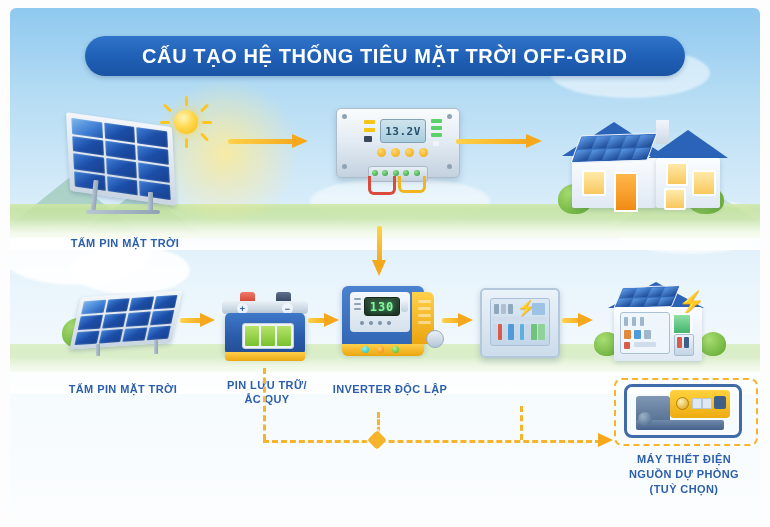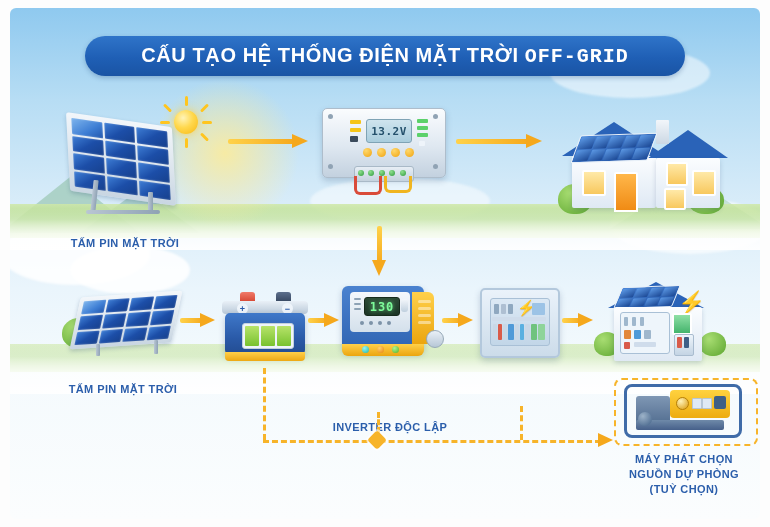--- a/index.html
+++ b/index.html
@@ -36,21 +36,21 @@
     position:absolute;left:85px;top:36px;width:600px;height:40px;
     background:linear-gradient(180deg,#2f74c9 0%,#1f5fb5 55%,#1a54a4 100%);
     border-radius:20px;
     box-shadow:0 2px 5px rgba(20,60,120,.28);
     display:flex;align-items:center;justify-content:center;
   }
   .title-text{
     color:#ffffff;font-size:20px;letter-spacing:.6px;font-weight:700;
     white-space:nowrap;
   }
-  .title-text .strong{font-weight:900;letter-spacing:1px;font-family:Liberation Mono, monospace;}
+  .title-text .strong{font-weight:900;letter-spacing:1px;}
 
   
   .label{
     position:absolute;color:#2b5eab;font-weight:700;font-size:11px;
     letter-spacing:.4px;text-align:center;line-height:14px;white-space:pre-line;
   }
 
   
   .arrow{position:absolute;}
   .arrow .shaft{position:absolute;background:linear-gradient(90deg,#ffd24a 0%,#f5a81c 100%);border-radius:2px;}
@@ -164,21 +164,21 @@
     <div class="grassband" style="top:196px;height:34px;"></div>
     <div class="haze" style="top:200px;height:42px;"></div>
 
     <div class="grassband" style="top:336px;height:28px;opacity:.6;"></div>
     <div class="haze" style="top:336px;height:50px;"></div>
 
     <div class="glow" style="left:140px;top:70px;width:150px;height:150px;"></div>
   </div>
 
   <div class="title-banner">
-    <div class="title-text"><span>CẤU TẠO HỆ THỐNG ĐIỆN MẶT TRỜI </span><span class="strong">OFF-GRID</span></div>
+    <div class="title-text"><span>CẤU TẠO HỆ THỐNG TIÊU MẶT TRỜI </span><span class="strong">OFF-GRID</span></div>
   </div>
 
   <div class="dev" style="left:160px;top:96px;width:52px;height:52px;">
     <div class="sun-core" style="left:14px;top:14px;width:24px;height:24px;"></div>
     <div class="ray" style="left:25px;top:0px;width:3px;height:10px;"></div>
     <div class="ray" style="left:25px;top:42px;width:3px;height:10px;"></div>
     <div class="ray" style="left:0px;top:25px;width:10px;height:3px;"></div>
     <div class="ray" style="left:42px;top:25px;width:10px;height:3px;"></div>
     <div class="ray" style="left:6px;top:7px;width:3px;height:10px;transform:rotate(-45deg);"></div>
     <div class="ray" style="left:43px;top:7px;width:3px;height:10px;transform:rotate(45deg);"></div>
@@ -206,21 +206,21 @@
     <div class="leg" style="left:86px;top:74px;width:5px;height:20px;"></div>
     <div class="leg" style="left:24px;top:92px;width:74px;height:4px;border-radius:2px;"></div>
   </div>
   <div class="label" style="left:50px;top:236px;width:150px;">TẤM PIN MẶT TRỜI</div>
 
   <div class="arrow" style="left:228px;top:134px;width:84px;height:14px;">
     <div class="shaft" style="left:0;top:5px;width:68px;height:5px;"></div>
     <div class="head" style="left:64px;top:0px;border-width:7px 0 7px 16px;border-left-color:#f5a81c;"></div>
   </div>
 
-  <div class="dev" style="left:322px;top:108px;width:122px;height:92px;">
+  <div class="dev" style="left:336px;top:108px;width:122px;height:92px;">
     <div class="cc-body" style="left:0;top:0;width:122px;height:68px;"></div>
     <div class="cc-lcd" style="left:44px;top:11px;width:44px;height:22px;">
       <span>13.2V</span>
     </div>
     <div class="ledbar" style="left:28px;top:12px;width:11px;height:4px;background:#f5c518;"></div>
     <div class="ledbar" style="left:28px;top:20px;width:11px;height:4px;background:#f5c518;"></div>
     <div class="ledbar" style="left:28px;top:28px;width:8px;height:6px;background:#3a4a5c;border-radius:1px;"></div>
     <div class="ledbar" style="left:95px;top:11px;width:11px;height:4px;background:#5bd16a;"></div>
     <div class="ledbar" style="left:95px;top:18px;width:11px;height:4px;background:#5bd16a;"></div>
     <div class="ledbar" style="left:95px;top:25px;width:11px;height:4px;background:#5bd16a;"></div>
@@ -318,20 +318,22 @@
     <div class="sign" style="left:15px;top:11px;width:11px;height:11px;">+</div>
     <div class="sign" style="left:60px;top:11px;width:11px;height:11px;">−</div>
     <div class="bat-body" style="left:3px;top:21px;width:80px;height:42px;"></div>
     <div class="bat-ind" style="left:20px;top:31px;width:46px;height:20px;">
       <i></i>
       <i></i>
       <i></i>
     </div>
     <div class="bat-base" style="left:3px;top:60px;width:80px;height:9px;"></div>
   </div>
+  <div class="label" style="left:207px;top:378px;width:120px;">PIN LƯU TRỮ/
+ẮC QUY</div>
 
   <div class="arrow" style="left:308px;top:313px;width:34px;height:14px;">
     <div class="shaft" style="left:0;top:5px;width:20px;height:5px;"></div>
     <div class="head" style="left:16px;top:0px;border-width:7px 0 7px 15px;border-left-color:#f5a81c;"></div>
   </div>
 
   <div class="dev" style="left:338px;top:282px;width:104px;height:84px;">
     <div class="inv-body" style="left:4px;top:4px;width:82px;height:66px;"></div>
     <div class="inv-side" style="left:74px;top:10px;width:22px;height:52px;"></div>
     <div class="vent" style="left:80px;top:18px;width:13px;height:3px;"></div>
@@ -349,21 +351,21 @@
     <div class="btn-dot" style="left:22px;top:39px;width:4px;height:4px;background:#7d93a8;"></div>
     <div class="btn-dot" style="left:31px;top:39px;width:4px;height:4px;background:#7d93a8;"></div>
     <div class="btn-dot" style="left:40px;top:39px;width:4px;height:4px;background:#7d93a8;"></div>
     <div class="btn-dot" style="left:49px;top:39px;width:4px;height:4px;background:#7d93a8;"></div>
     <div class="inv-foot" style="left:4px;top:62px;width:82px;height:12px;"></div>
     <div class="btn-dot" style="left:24px;top:64px;width:7px;height:7px;background:radial-gradient(circle at 35% 30%,#9af5ee,#18b9ae);"></div>
     <div class="btn-dot" style="left:39px;top:64px;width:7px;height:7px;background:radial-gradient(circle at 35% 30%,#ffd36a,#e8820f);"></div>
     <div class="btn-dot" style="left:54px;top:64px;width:7px;height:7px;background:radial-gradient(circle at 35% 30%,#b4f58c,#4fb22a);"></div>
     <div class="plug" style="left:88px;top:48px;width:16px;height:16px;"></div>
   </div>
-  <div class="label" style="left:320px;top:382px;width:140px;margin-top:38px;">INVERTER ĐỘC LẬP</div>
+  <div class="label" style="left:320px;top:382px;width:140px;">INVERTER ĐỘC LẬP</div>
 
   <div class="arrow" style="left:442px;top:313px;width:34px;height:14px;">
     <div class="shaft" style="left:0;top:5px;width:20px;height:5px;"></div>
     <div class="head" style="left:16px;top:0px;border-width:7px 0 7px 15px;border-left-color:#f5a81c;"></div>
   </div>
 
   <div class="dev" style="left:478px;top:286px;width:84px;height:76px;">
     <div class="cab-body" style="left:2px;top:2px;width:76px;height:66px;"></div>
     <div class="cab-inner" style="left:12px;top:12px;width:58px;height:46px;"></div>
     <div class="bolt" style="left:39px;top:14px;">⚡</div>
@@ -433,16 +435,16 @@
     <div class="gen-cage" style="left:4px;top:2px;width:112px;height:48px;"></div>
     <div class="gen-eng" style="left:16px;top:14px;width:34px;height:30px;"></div>
     <div class="gen-body" style="left:50px;top:8px;width:60px;height:28px;"></div>
     <div class="gen-dial" style="left:56px;top:15px;width:11px;height:11px;"></div>
     <div class="brk" style="left:72px;top:16px;width:8px;height:9px;background:#dfe9f3;border:1px solid #b6c6d6;border-radius:1px;"></div>
     <div class="brk" style="left:82px;top:16px;width:8px;height:9px;background:#dfe9f3;border:1px solid #b6c6d6;border-radius:1px;"></div>
     <div class="brk" style="left:94px;top:14px;width:12px;height:13px;background:#3f5f86;border-radius:2px;"></div>
     <div class="gen-base" style="left:16px;top:38px;width:88px;height:10px;"></div>
     <div class="brk" style="left:18px;top:30px;width:14px;height:14px;background:radial-gradient(circle at 35% 30%,#9db3c9,#3f5f86);border-radius:50%;"></div>
   </div>
-  <div class="label" style="left:600px;top:452px;width:168px;line-height:15px;">MÁY PHÁT CHỌN
+  <div class="label" style="left:600px;top:452px;width:168px;line-height:15px;">MÁY THIẾT ĐIỆN
 NGUỒN DỰ PHÒNG
 (TUỲ CHỌN)</div>
 </div>
 
 </body></html>

